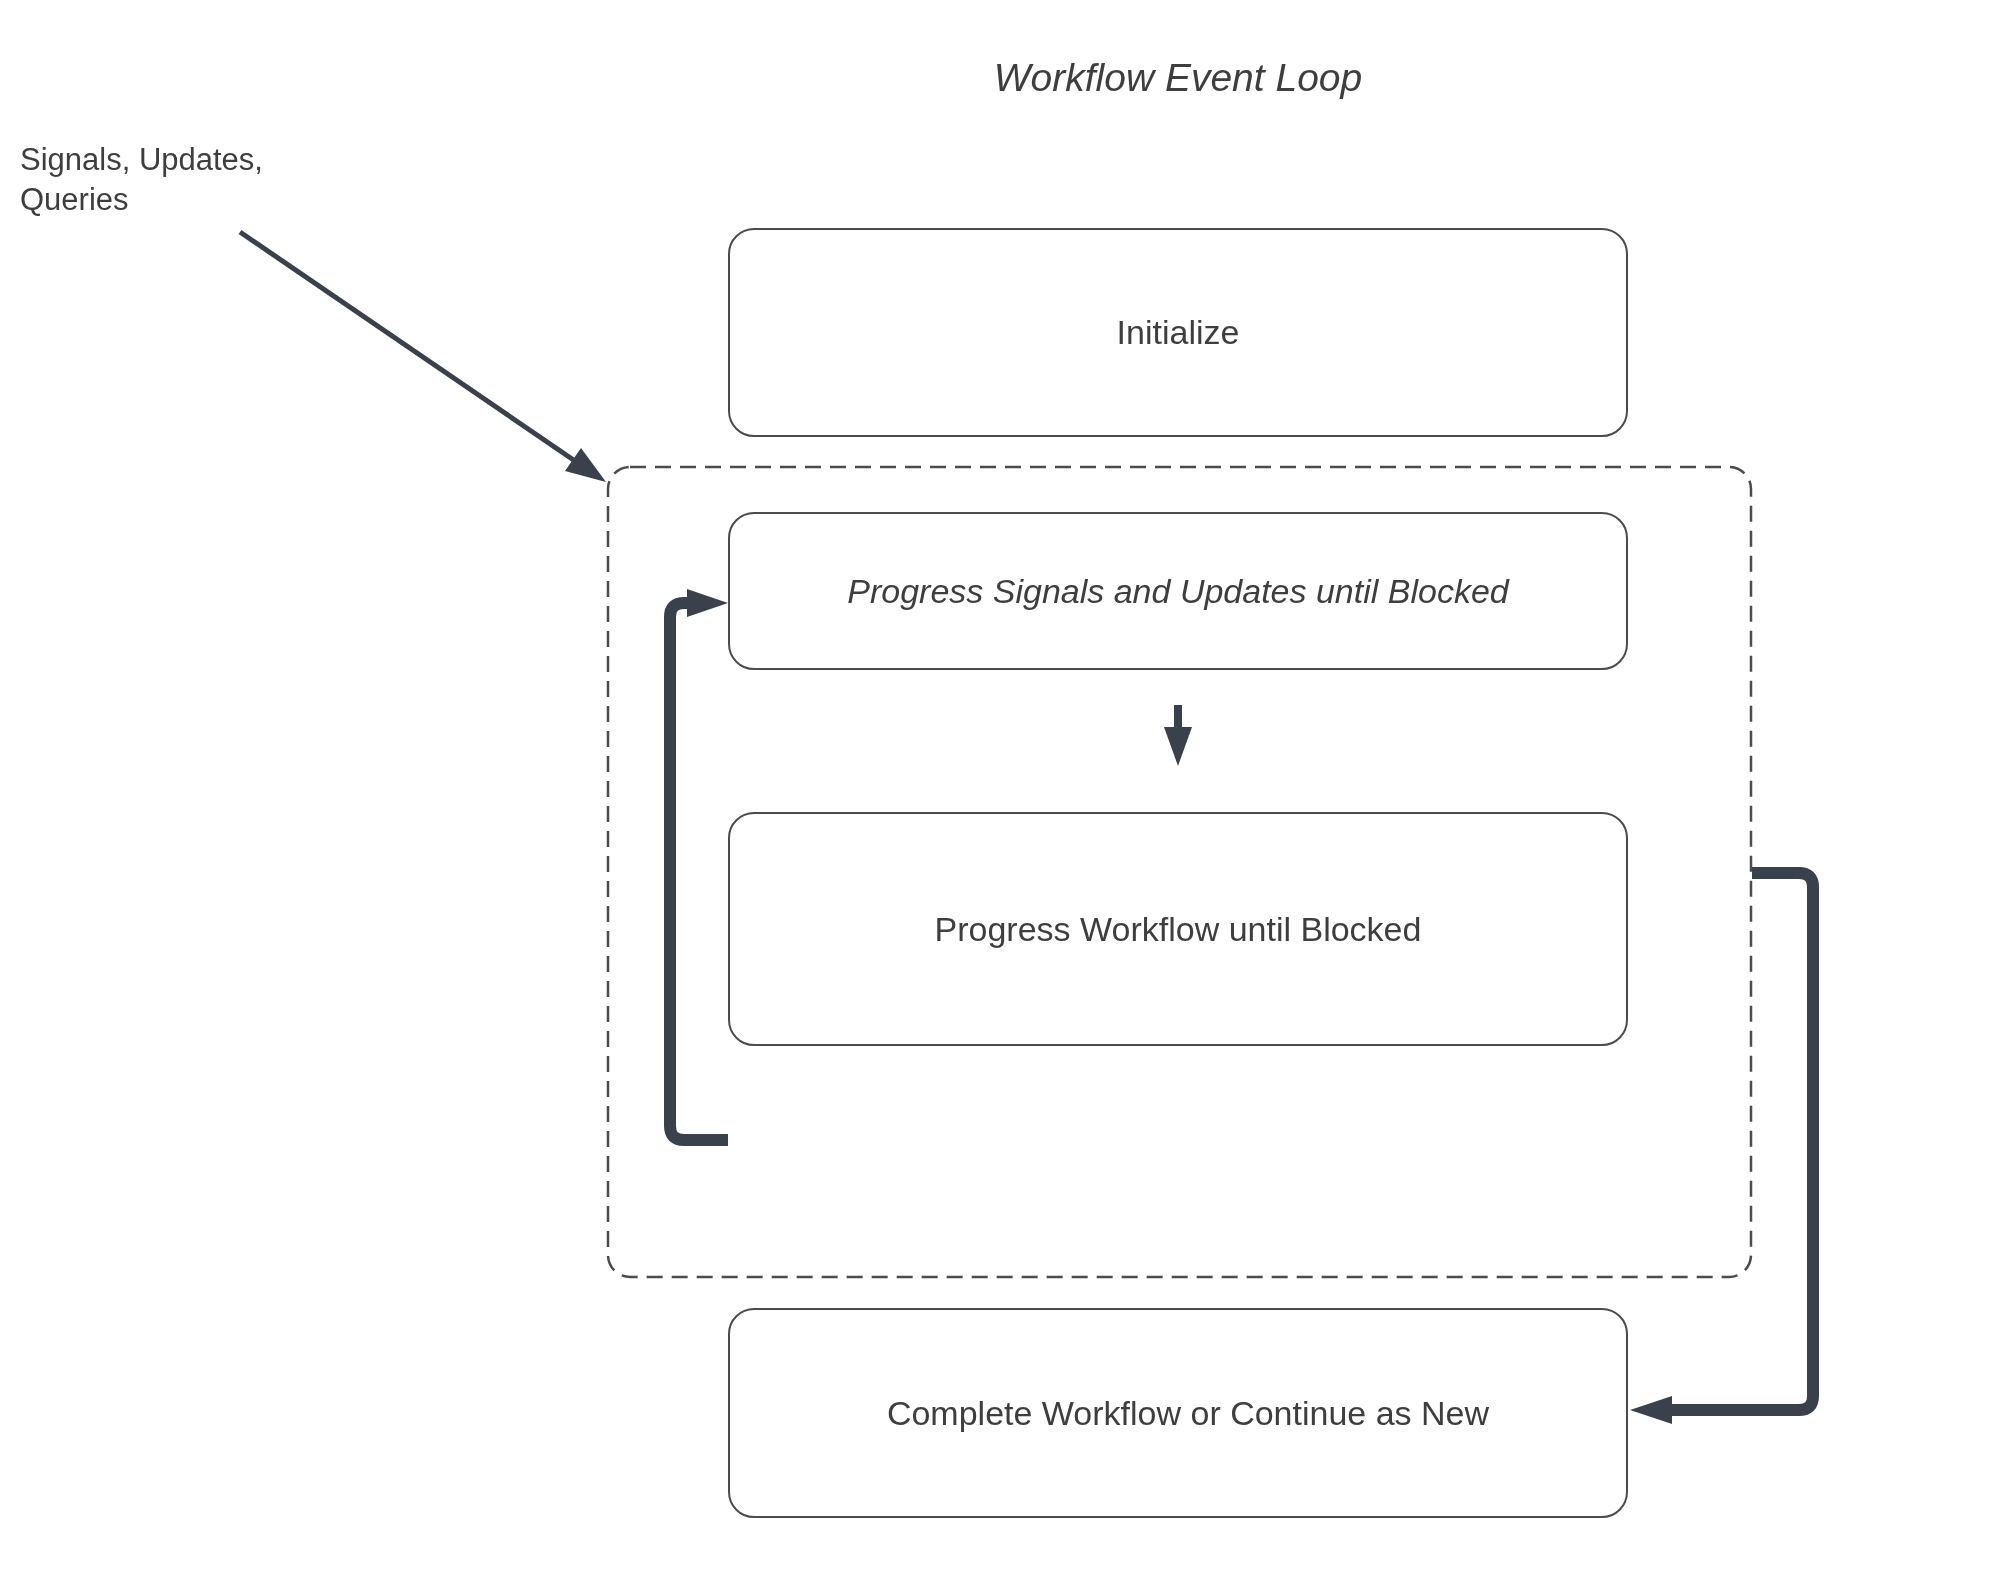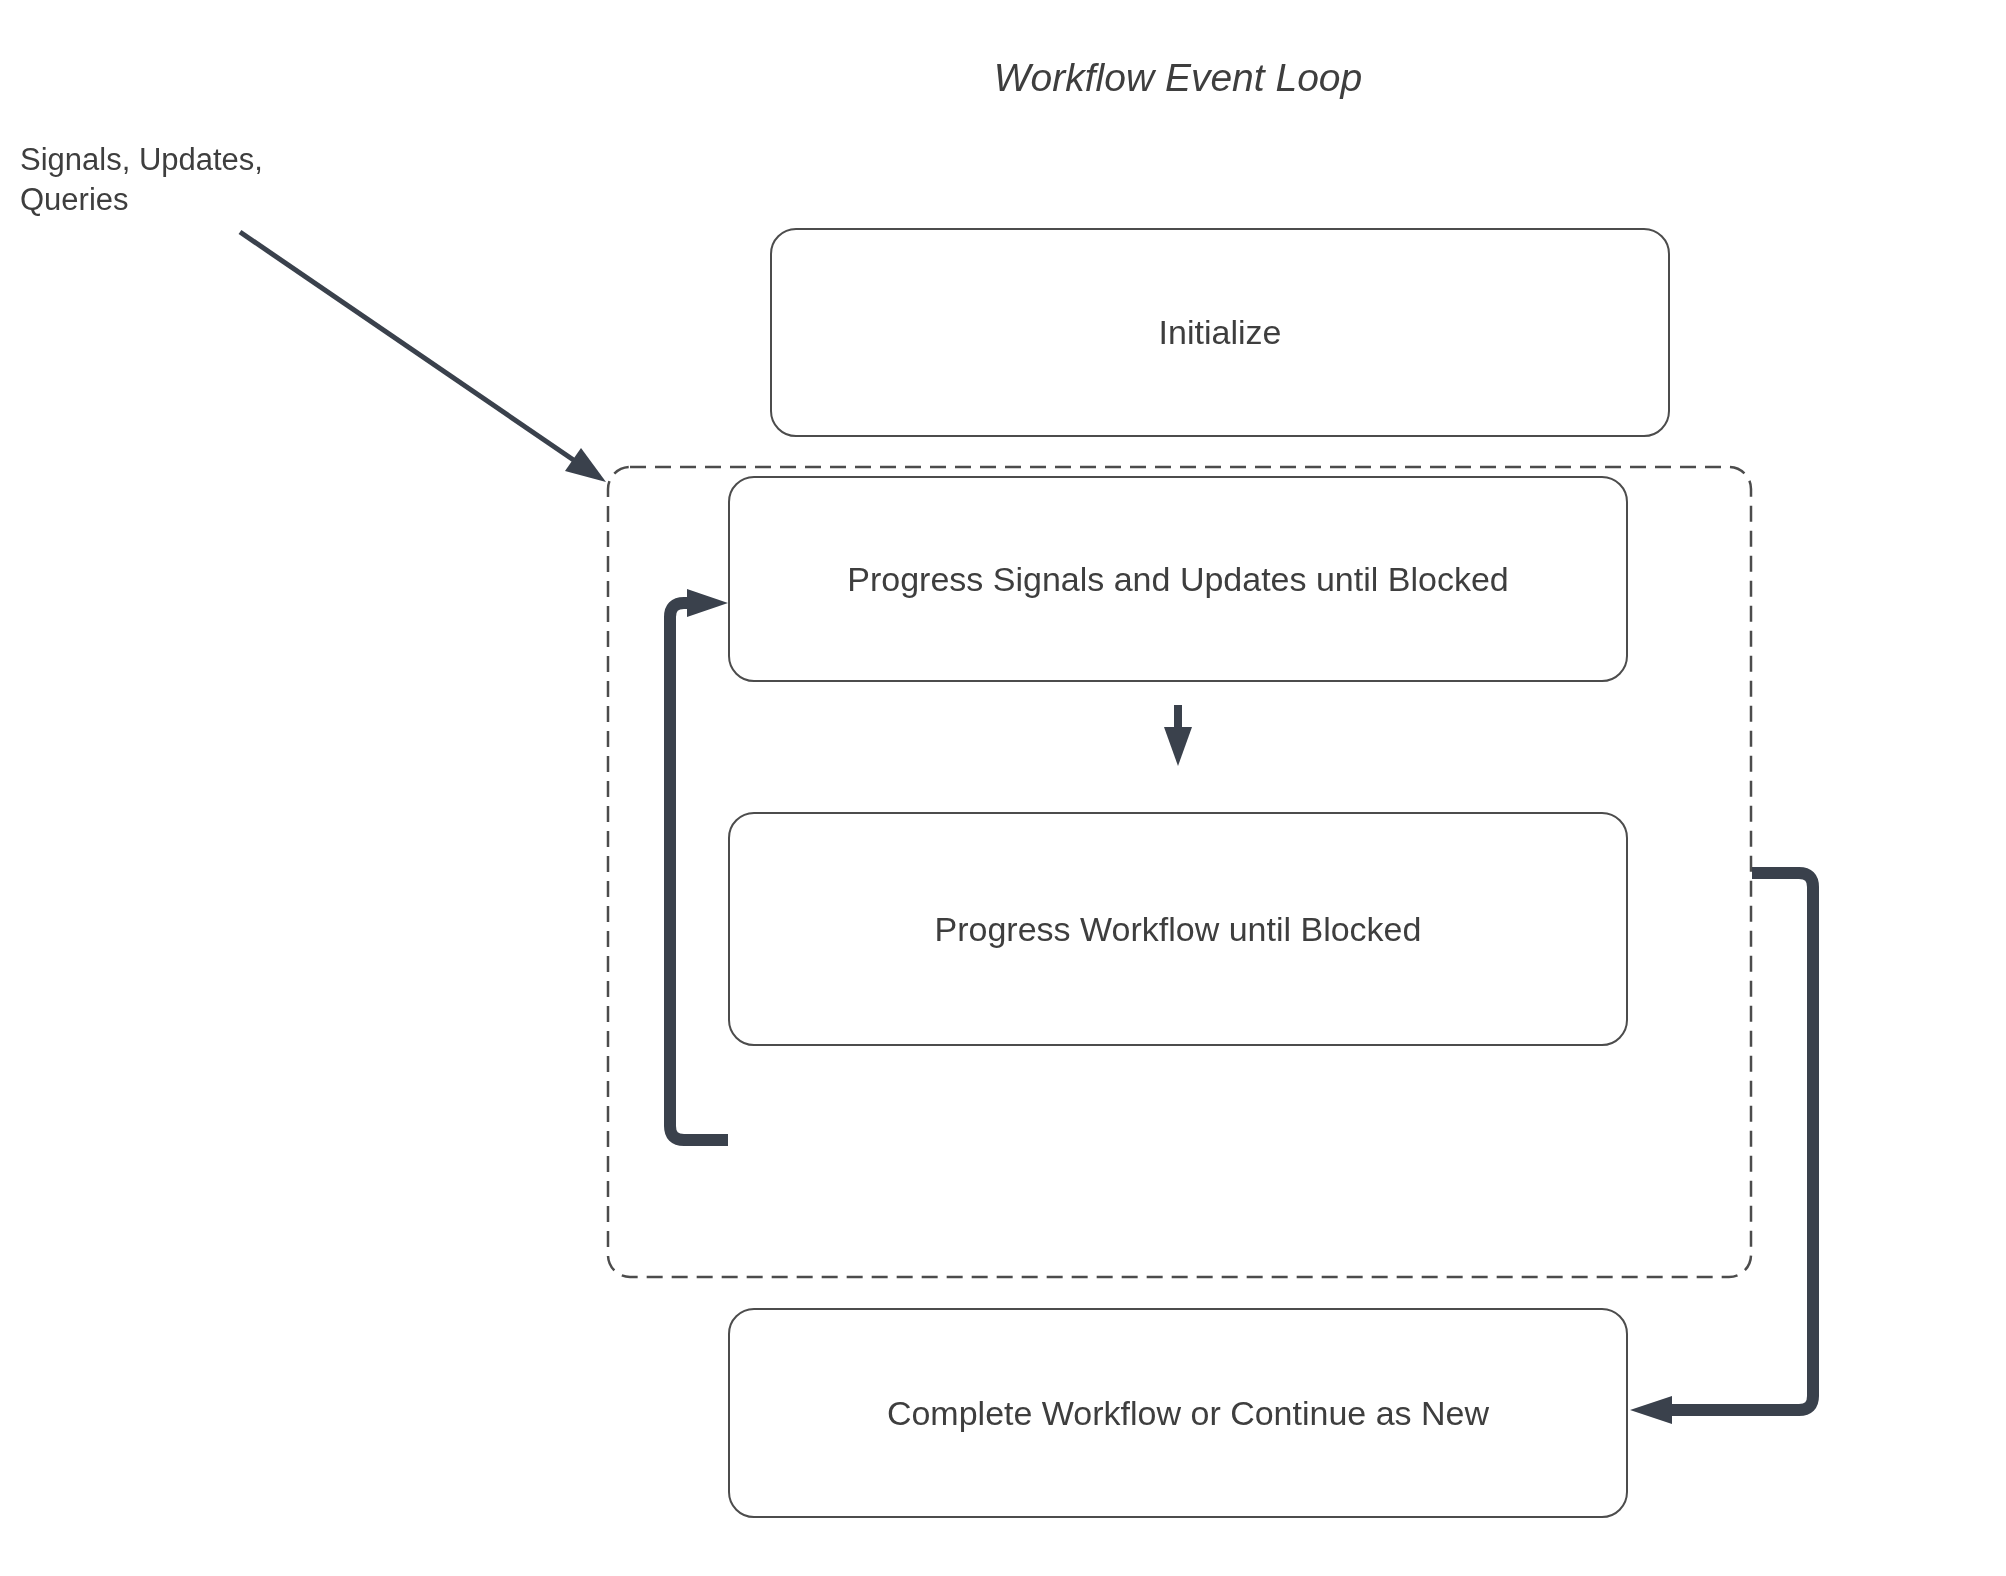--- a/index.html
+++ b/index.html
@@ -69,22 +69,22 @@
     border: 2px solid var(--node_border, #4c4c4c);
     border-radius: 26px;
     box-sizing: border-box;
     display: flex;
     align-items: center;
     justify-content: center;
     text-align: center;
     font-size: 34px;
     color: var(--text, #3e3e3e);
   }
-  .node-initialize        { top: 228px;  height: 209px; margin-left: 42px; }
-  .node-progress-signals  { top: 476px;  height: 206px; }
+  .node-initialize        { top: 228px;  height: 209px; }
+  .node-progress-signals  { top: 512px;  height: 158px; font-style: italic; }
   .node-progress-workflow { top: 812px;  height: 234px; }
   .node-execute-queries   { top: 1039px; height: 205px; }
   .node-complete          { top: 1308px; height: 210px; padding-left: 20px; }
 </style>
 </head>
 <body>
 
 <div class="canvas">
 
   <svg class="layer" viewBox="0 0 2006 1576" xmlns="http://www.w3.org/2000/svg">

